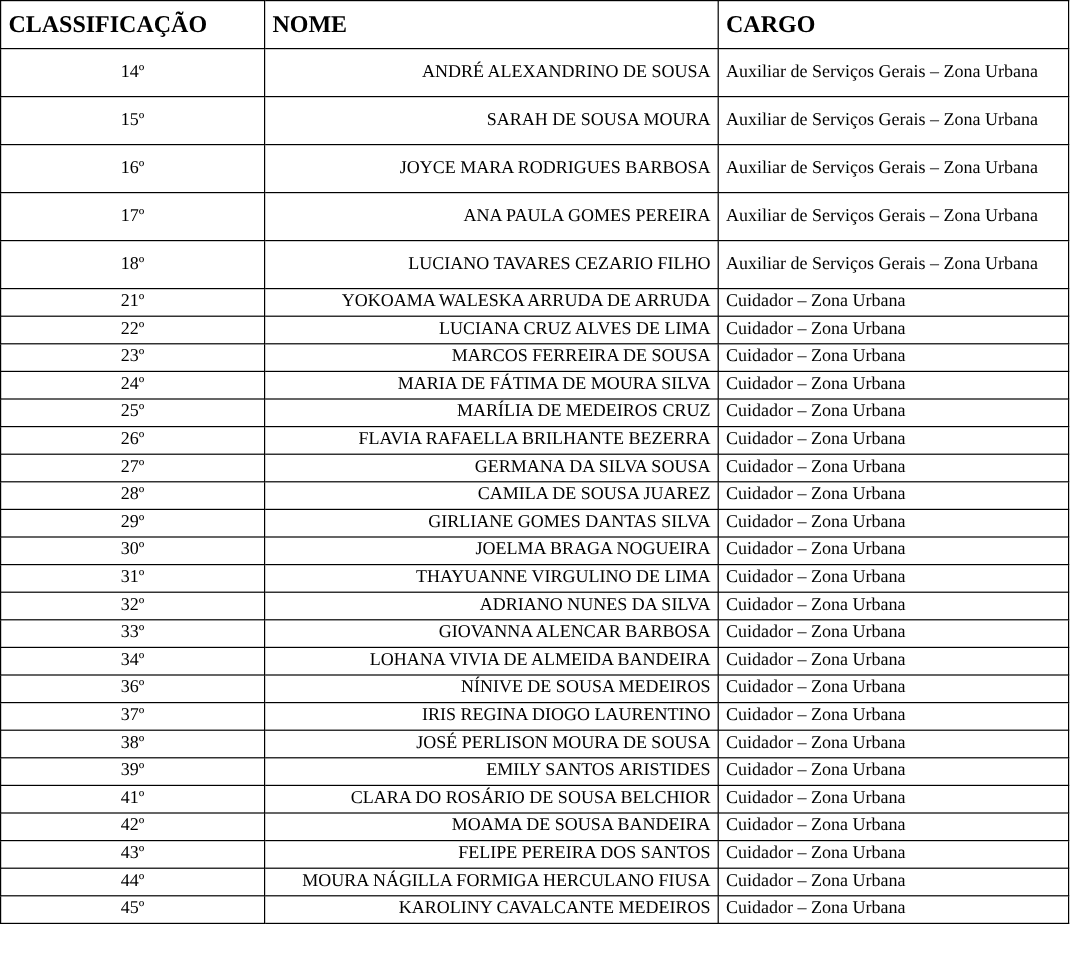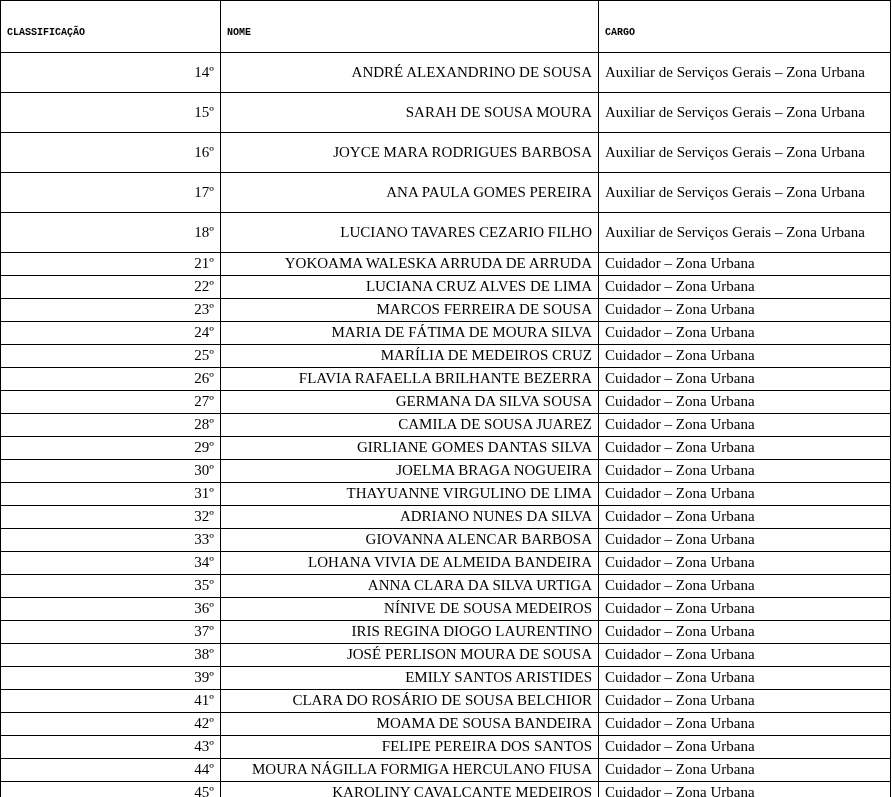--- a/index.html
+++ b/index.html
@@ -35,34 +35,33 @@
     border: 1px solid #000000;
     padding: 1px 6px 1px 6px;
     font-size: 15px;
     line-height: 1.15;
     vertical-align: middle;
     white-space: nowrap;
     overflow: hidden;
   }
   table.listing thead th {
     font-weight: bold;
-    font-size: 10px;
+    font-size: 20px;
     height: 36px;
     text-align: left;
     vertical-align: middle;
-    padding-top: 14px;
-    font-family: Liberation Mono, monospace;
+    padding-top: 2px;
   }
   table.listing tbody tr.tall td {
     height: 37px;
   }
   table.listing tbody tr.compact td {
     height: 20px;
   }
-  .rank-cell { text-align: right; }
+  .rank-cell { text-align: center; }
   .name-cell { text-align: right; }
   .role-cell { text-align: left; }
 </style>
 </head>
 <body>
 
 <div class="page">
   <table class="listing">
     <colgroup>
       <col class="c-rank">
@@ -166,25 +165,20 @@
           <td class="rank-cell">33º</td>
           <td class="name-cell">GIOVANNA ALENCAR BARBOSA</td>
           <td class="role-cell">Cuidador – Zona Urbana</td>
         </tr>
         <tr class="compact">
           <td class="rank-cell">34º</td>
           <td class="name-cell">LOHANA VIVIA DE ALMEIDA BANDEIRA</td>
           <td class="role-cell">Cuidador – Zona Urbana</td>
         </tr>
         <tr class="compact">
-          <td class="rank-cell">35º</td>
-          <td class="name-cell">ANNA CLARA DA SILVA URTIGA</td>
-          <td class="role-cell">Cuidador – Zona Urbana</td>
-        </tr>
-        <tr class="compact">
           <td class="rank-cell">36º</td>
           <td class="name-cell">NÍNIVE DE SOUSA MEDEIROS</td>
           <td class="role-cell">Cuidador – Zona Urbana</td>
         </tr>
         <tr class="compact">
           <td class="rank-cell">37º</td>
           <td class="name-cell">IRIS REGINA DIOGO LAURENTINO</td>
           <td class="role-cell">Cuidador – Zona Urbana</td>
         </tr>
         <tr class="compact">

